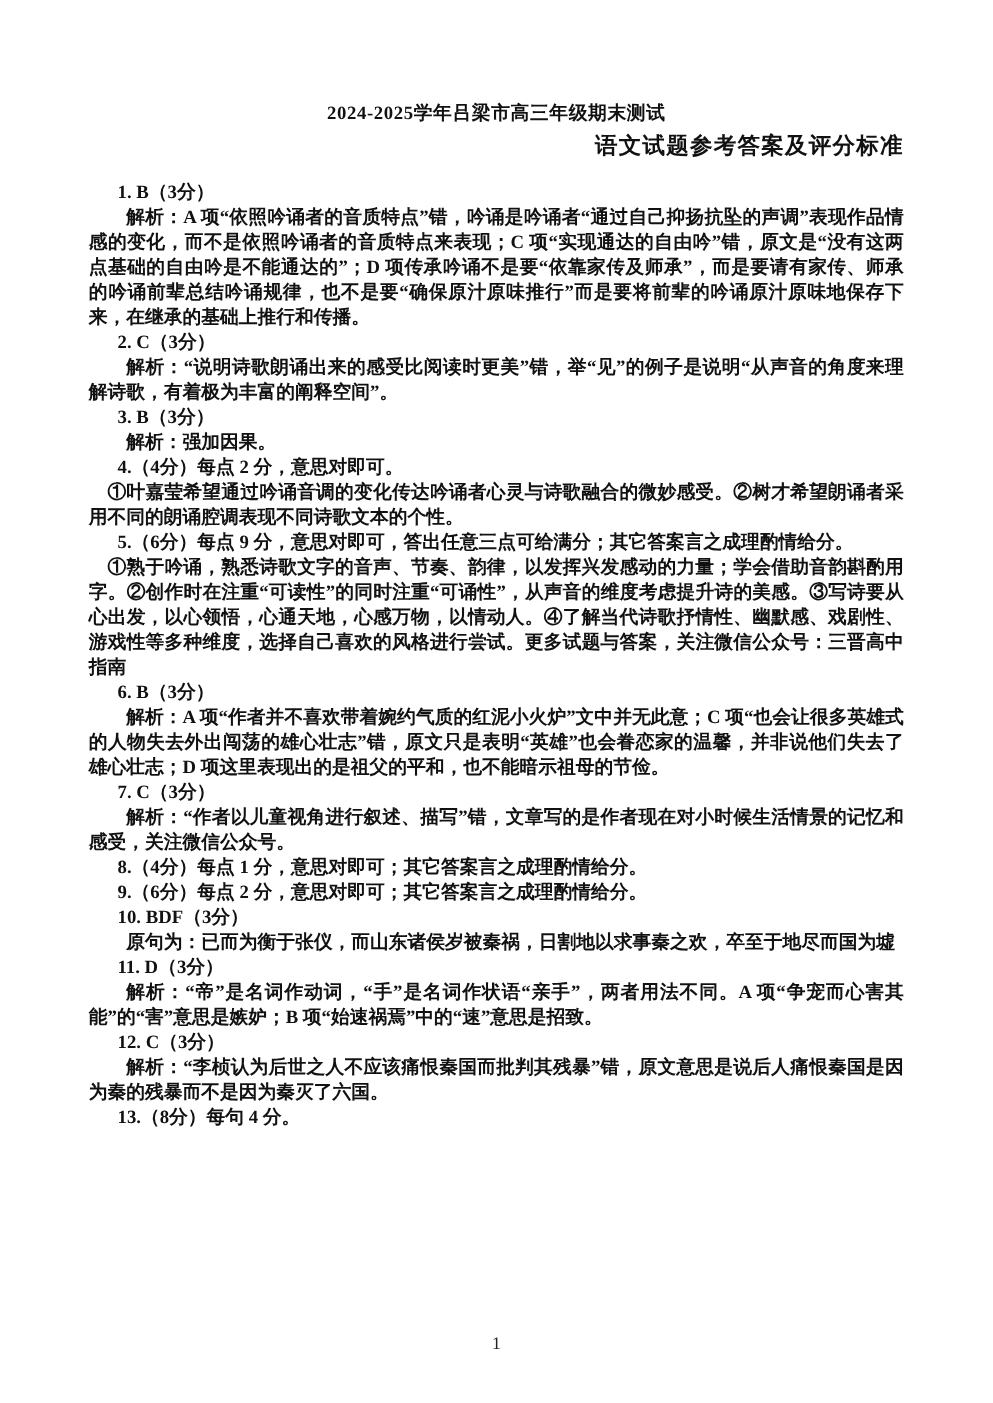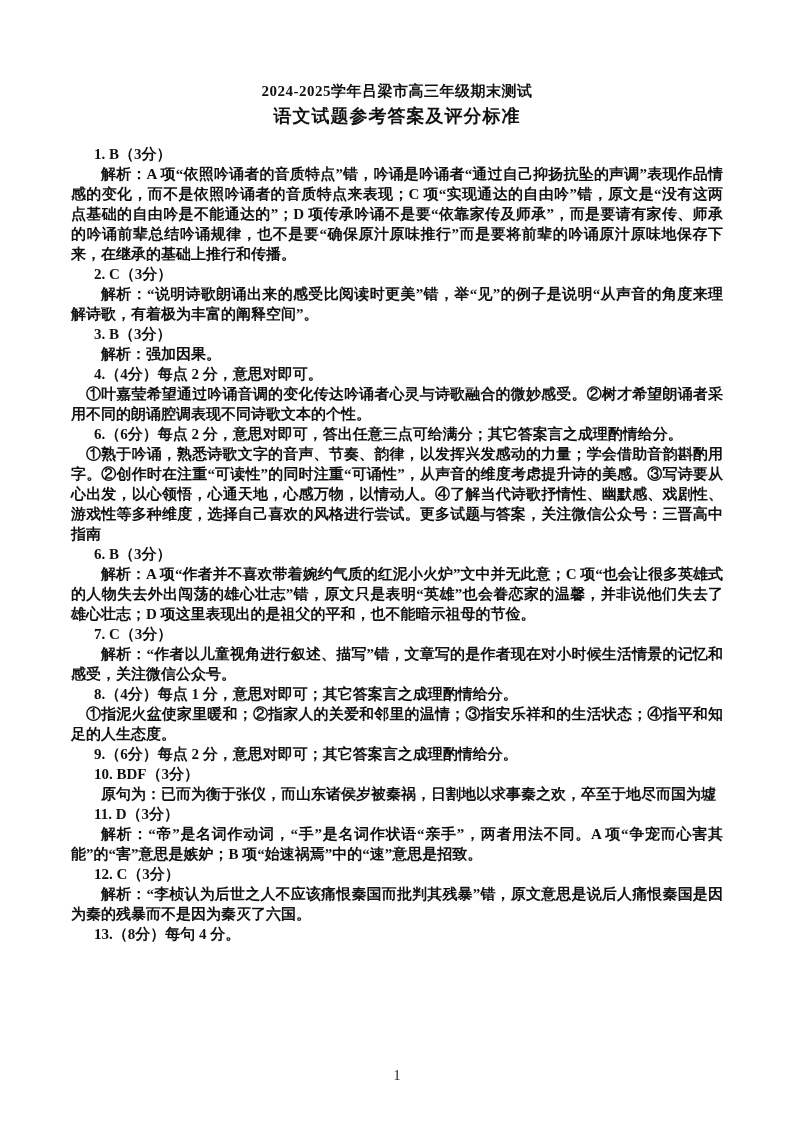--- a/index.html
+++ b/index.html
@@ -18,21 +18,21 @@
     border-radius: 10px;
   }
   .title-line1 {
     text-align: center;
     font-size: 15px;
     font-weight: bold;
     line-height: 22px;
     letter-spacing: 0.5px;
   }
   .title-line2 {
-    text-align: center;
+    text-align: right;
     font-size: 18px;
     font-weight: bold;
     line-height: 28px;
     letter-spacing: 1px;
     margin-bottom: 14px;
   }
   .content {
     font-size: 15px;
     font-weight: bold;
     line-height: 20px;
@@ -61,28 +61,27 @@
   <div class="title-line2">语文试题参考答案及评分标准</div>
   <div class="content" id="content">
       <div class="head">1. B（3分）</div>
       <div class="para indent2">解析：A 项“依照吟诵者的音质特点”错，吟诵是吟诵者“通过自己抑扬抗坠的声调”表现作品情感的变化，而不是依照吟诵者的音质特点来表现；C 项“实现通达的自由吟”错，原文是“没有这两点基础的自由吟是不能通达的”；D 项传承吟诵不是要“依靠家传及师承”，而是要请有家传、师承的吟诵前辈总结吟诵规律，也不是要“确保原汁原味推行”而是要将前辈的吟诵原汁原味地保存下来，在继承的基础上推行和传播。</div>
       <div class="head">2. C（3分）</div>
       <div class="para indent2">解析：“说明诗歌朗诵出来的感受比阅读时更美”错，举“见”的例子是说明“从声音的角度来理解诗歌，有着极为丰富的阐释空间”。</div>
       <div class="head">3. B（3分）</div>
       <div class="para indent2">解析：强加因果。</div>
       <div class="head">4.（4分）每点 2 分，意思对即可。</div>
       <div class="para indent1">①叶嘉莹希望通过吟诵音调的变化传达吟诵者心灵与诗歌融合的微妙感受。②树才希望朗诵者采用不同的朗诵腔调表现不同诗歌文本的个性。</div>
-      <div class="head">6.（6分）每点 2 分，意思对即可，答出任意三点可给满分；其它答案言之成理酌情给分。</div>
+      <div class="head">5.（6分）每点 9 分，意思对即可，答出任意三点可给满分；其它答案言之成理酌情给分。</div>
       <div class="para indent1">①熟于吟诵，熟悉诗歌文字的音声、节奏、韵律，以发挥兴发感动的力量；学会借助音韵斟酌用字。②创作时在注重“可读性”的同时注重“可诵性”，从声音的维度考虑提升诗的美感。③写诗要从心出发，以心领悟，心通天地，心感万物，以情动人。④了解当代诗歌抒情性、幽默感、戏剧性、游戏性等多种维度，选择自己喜欢的风格进行尝试。更多试题与答案，关注微信公众号：三晋高中指南</div>
       <div class="head">6. B（3分）</div>
       <div class="para indent2">解析：A 项“作者并不喜欢带着婉约气质的红泥小火炉”文中并无此意；C 项“也会让很多英雄式的人物失去外出闯荡的雄心壮志”错，原文只是表明“英雄”也会眷恋家的温馨，并非说他们失去了雄心壮志；D 项这里表现出的是祖父的平和，也不能暗示祖母的节俭。</div>
       <div class="head">7. C（3分）</div>
       <div class="para indent2">解析：“作者以儿童视角进行叙述、描写”错，文章写的是作者现在对小时候生活情景的记忆和感受，关注微信公众号。</div>
       <div class="head">8.（4分）每点 1 分，意思对即可；其它答案言之成理酌情给分。</div>
-      <div class="para indent1">①指泥火盆使家里暖和；②指家人的关爱和邻里的温情；③指安乐祥和的生活状态；④指平和知足的人生态度。</div>
       <div class="head">9.（6分）每点 2 分，意思对即可；其它答案言之成理酌情给分。</div>
       <div class="head">10. BDF（3分）</div>
       <div class="para indent2">原句为：已而为衡于张仪，而山东诸侯岁被秦祸，日割地以求事秦之欢，卒至于地尽而国为墟</div>
       <div class="head">11. D（3分）</div>
       <div class="para indent2">解析：“帝”是名词作动词，“手”是名词作状语“亲手”，两者用法不同。A 项“争宠而心害其能”的“害”意思是嫉妒；B 项“始速祸焉”中的“速”意思是招致。</div>
       <div class="head">12. C（3分）</div>
       <div class="para indent2">解析：“李桢认为后世之人不应该痛恨秦国而批判其残暴”错，原文意思是说后人痛恨秦国是因为秦的残暴而不是因为秦灭了六国。</div>
       <div class="head">13.（8分）每句 4 分。</div>
     </div>
   <div class="footer">1</div>

